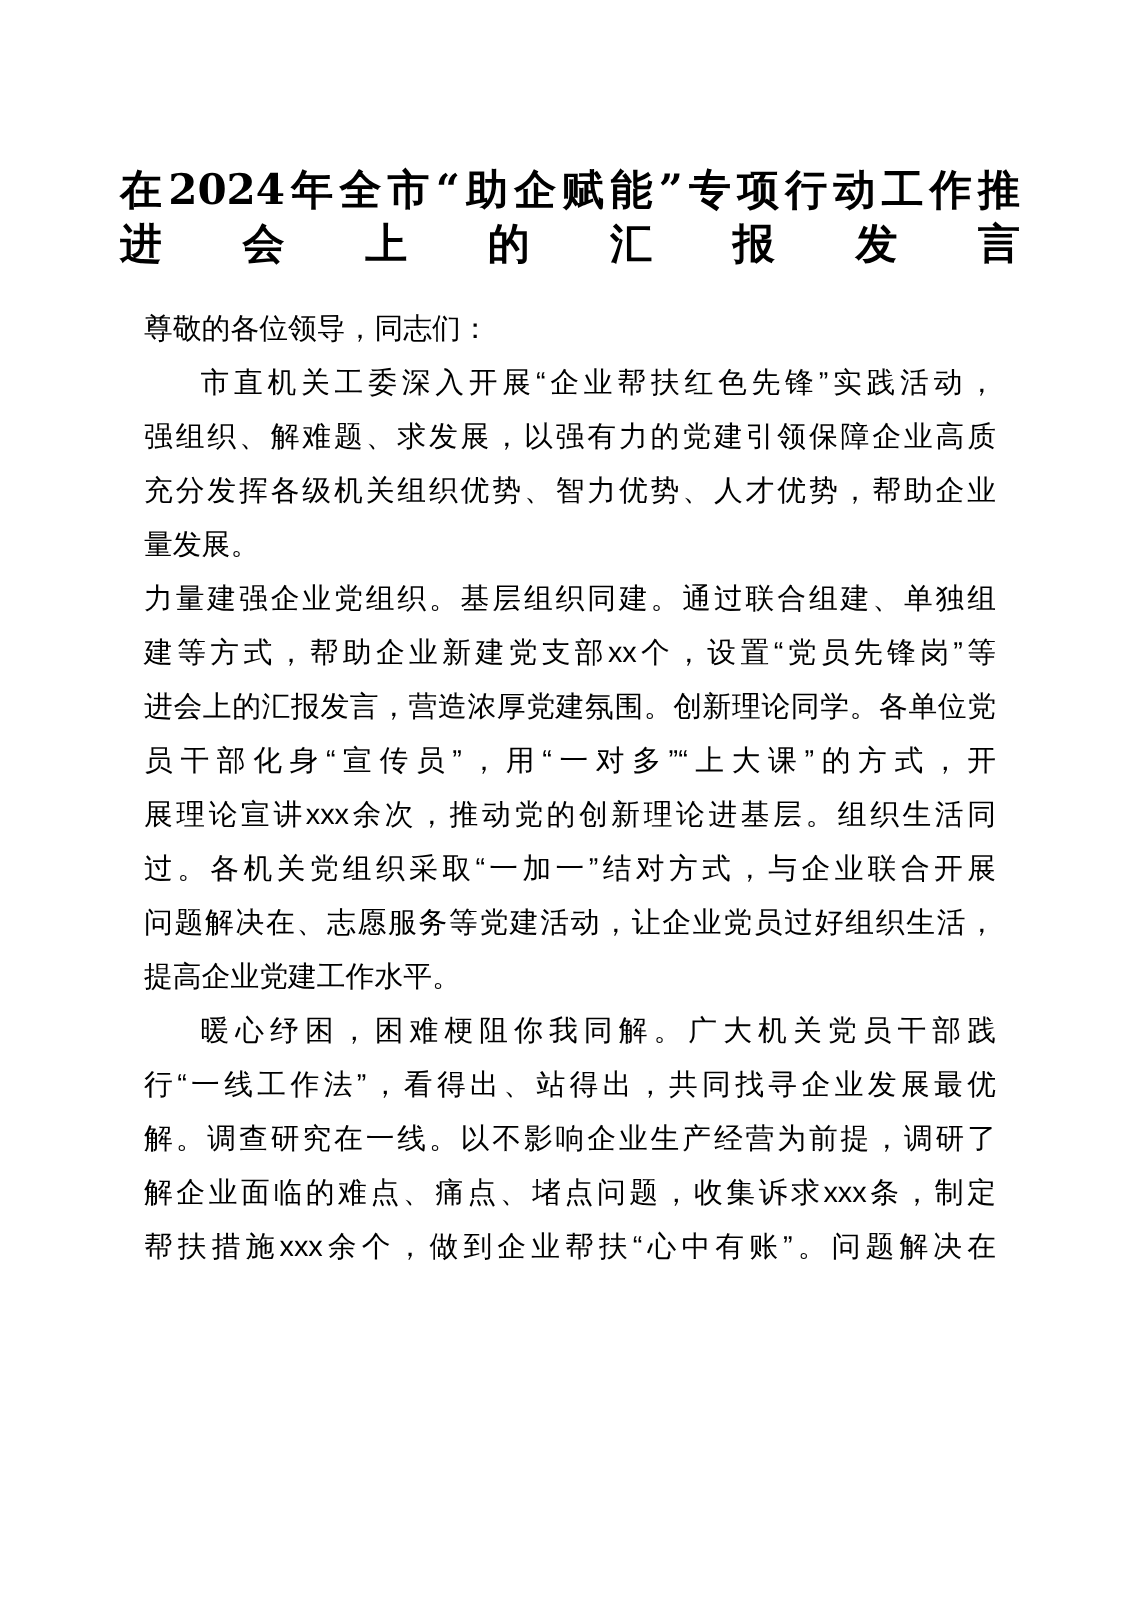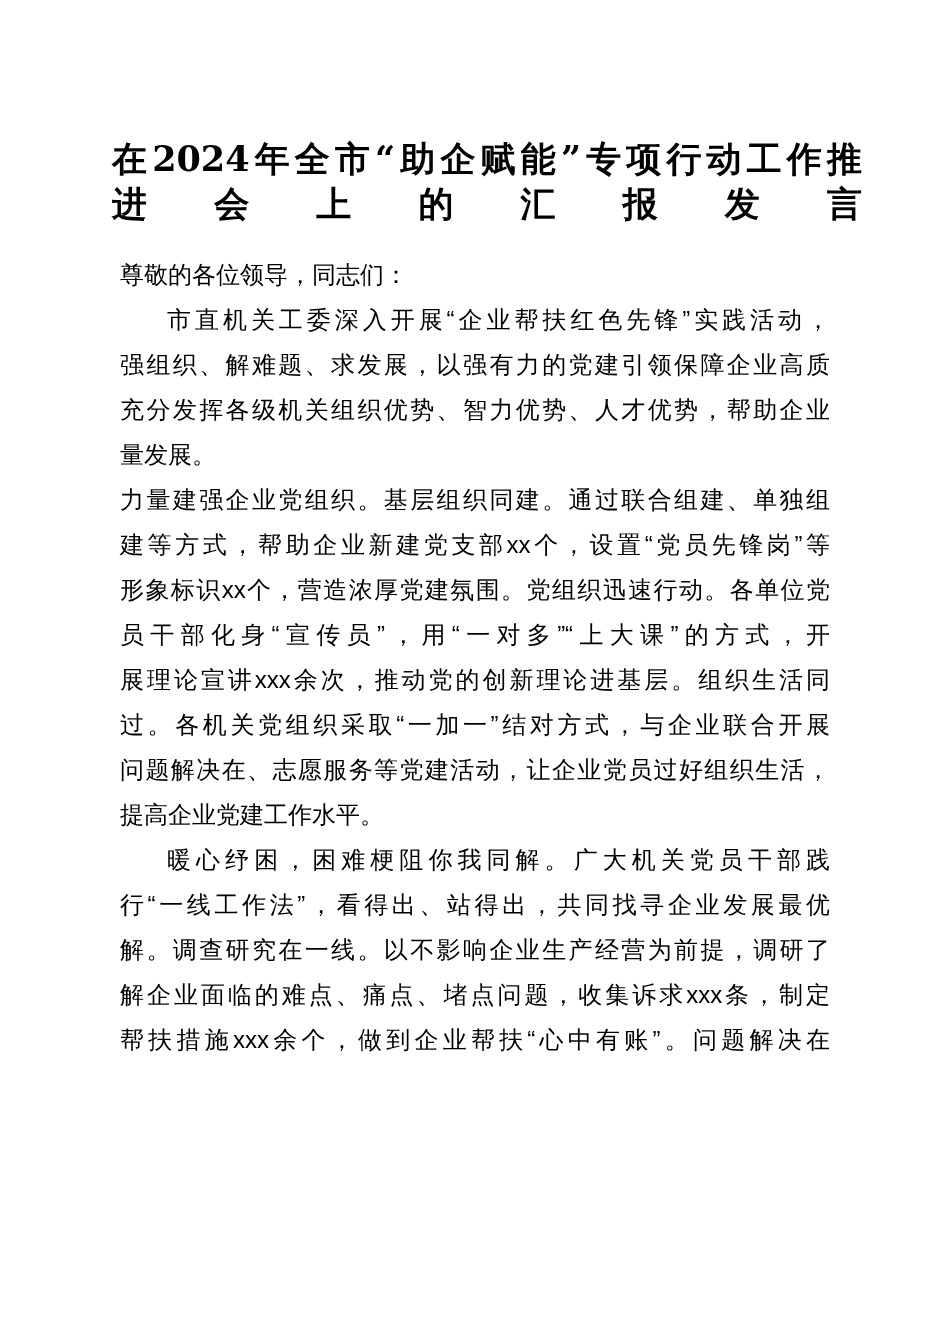--- a/index.html
+++ b/index.html
@@ -4,21 +4,20 @@
   <style>
     html, body { margin: 0; padding: 0; background: #ffffff; }
     body { width: 950px; height: 1344px; position: relative; overflow: hidden; color: #000; }
     .page { position: absolute; left: 0; top: 0; width: 950px; height: 1344px; background: #fff; }
     .title {
       position: absolute; left: 100px; width: 750px; top: 136px;
       text-align: center;
       font-family: "DejaVu Serif", "Liberation Serif", serif;
       font-weight: bold; font-size: 35px; line-height: 48px;
       letter-spacing: 0px;
-      margin-left: 12px;
     }
     .title .ln { display: block; white-space: nowrap; }
     .body {
       position: absolute; left: 120px; top: 252px; width: 710px;
       font-family: Liberation Sans, sans-serif;
       font-size: 24px;
     }
     .ln {
       display: block; height: 45px; line-height: 45px; white-space: nowrap;
       text-align: justify; text-align-last: justify;
@@ -41,21 +40,21 @@
     <div>
       <span class="ln indent">市直机关工委深入开展“企业帮扶红色先锋”实践活动，</span>
       <span class="ln">强组织、解难题、求发展，以强有力的党建引领保障企业高质</span>
       <span class="ln">充分发挥各级机关组织优势、智力优势、人才优势，帮助企业</span>
       <span class="ln last">量发展。</span>
     </div>
 
     <div>
       <span class="ln">力量建强企业党组织。基层组织同建。通过联合组建、单独组</span>
       <span class="ln">建等方式，帮助企业新建党支部xx个，设置“党员先锋岗”等</span>
-      <span class="ln">形象标识xx个，营造浓厚党建氛围。党组织迅速行动。各单位党</span>
+      <span class="ln">进会上的汇报发言，营造浓厚党建氛围。创新理论同学。各单位党</span>
       <span class="ln">员干部化身“宣传员”，用“一对多”“上大课”的方式，开</span>
       <span class="ln">展理论宣讲xxx余次，推动党的创新理论进基层。组织生活同</span>
       <span class="ln">过。各机关党组织采取“一加一”结对方式，与企业联合开展</span>
       <span class="ln">问题解决在、志愿服务等党建活动，让企业党员过好组织生活，</span>
       <span class="ln last">提高企业党建工作水平。</span>
     </div>
 
     <div>
       <span class="ln indent">暖心纾困，困难梗阻你我同解。广大机关党员干部践</span>
       <span class="ln">行“一线工作法”，看得出、站得出，共同找寻企业发展最优</span>

